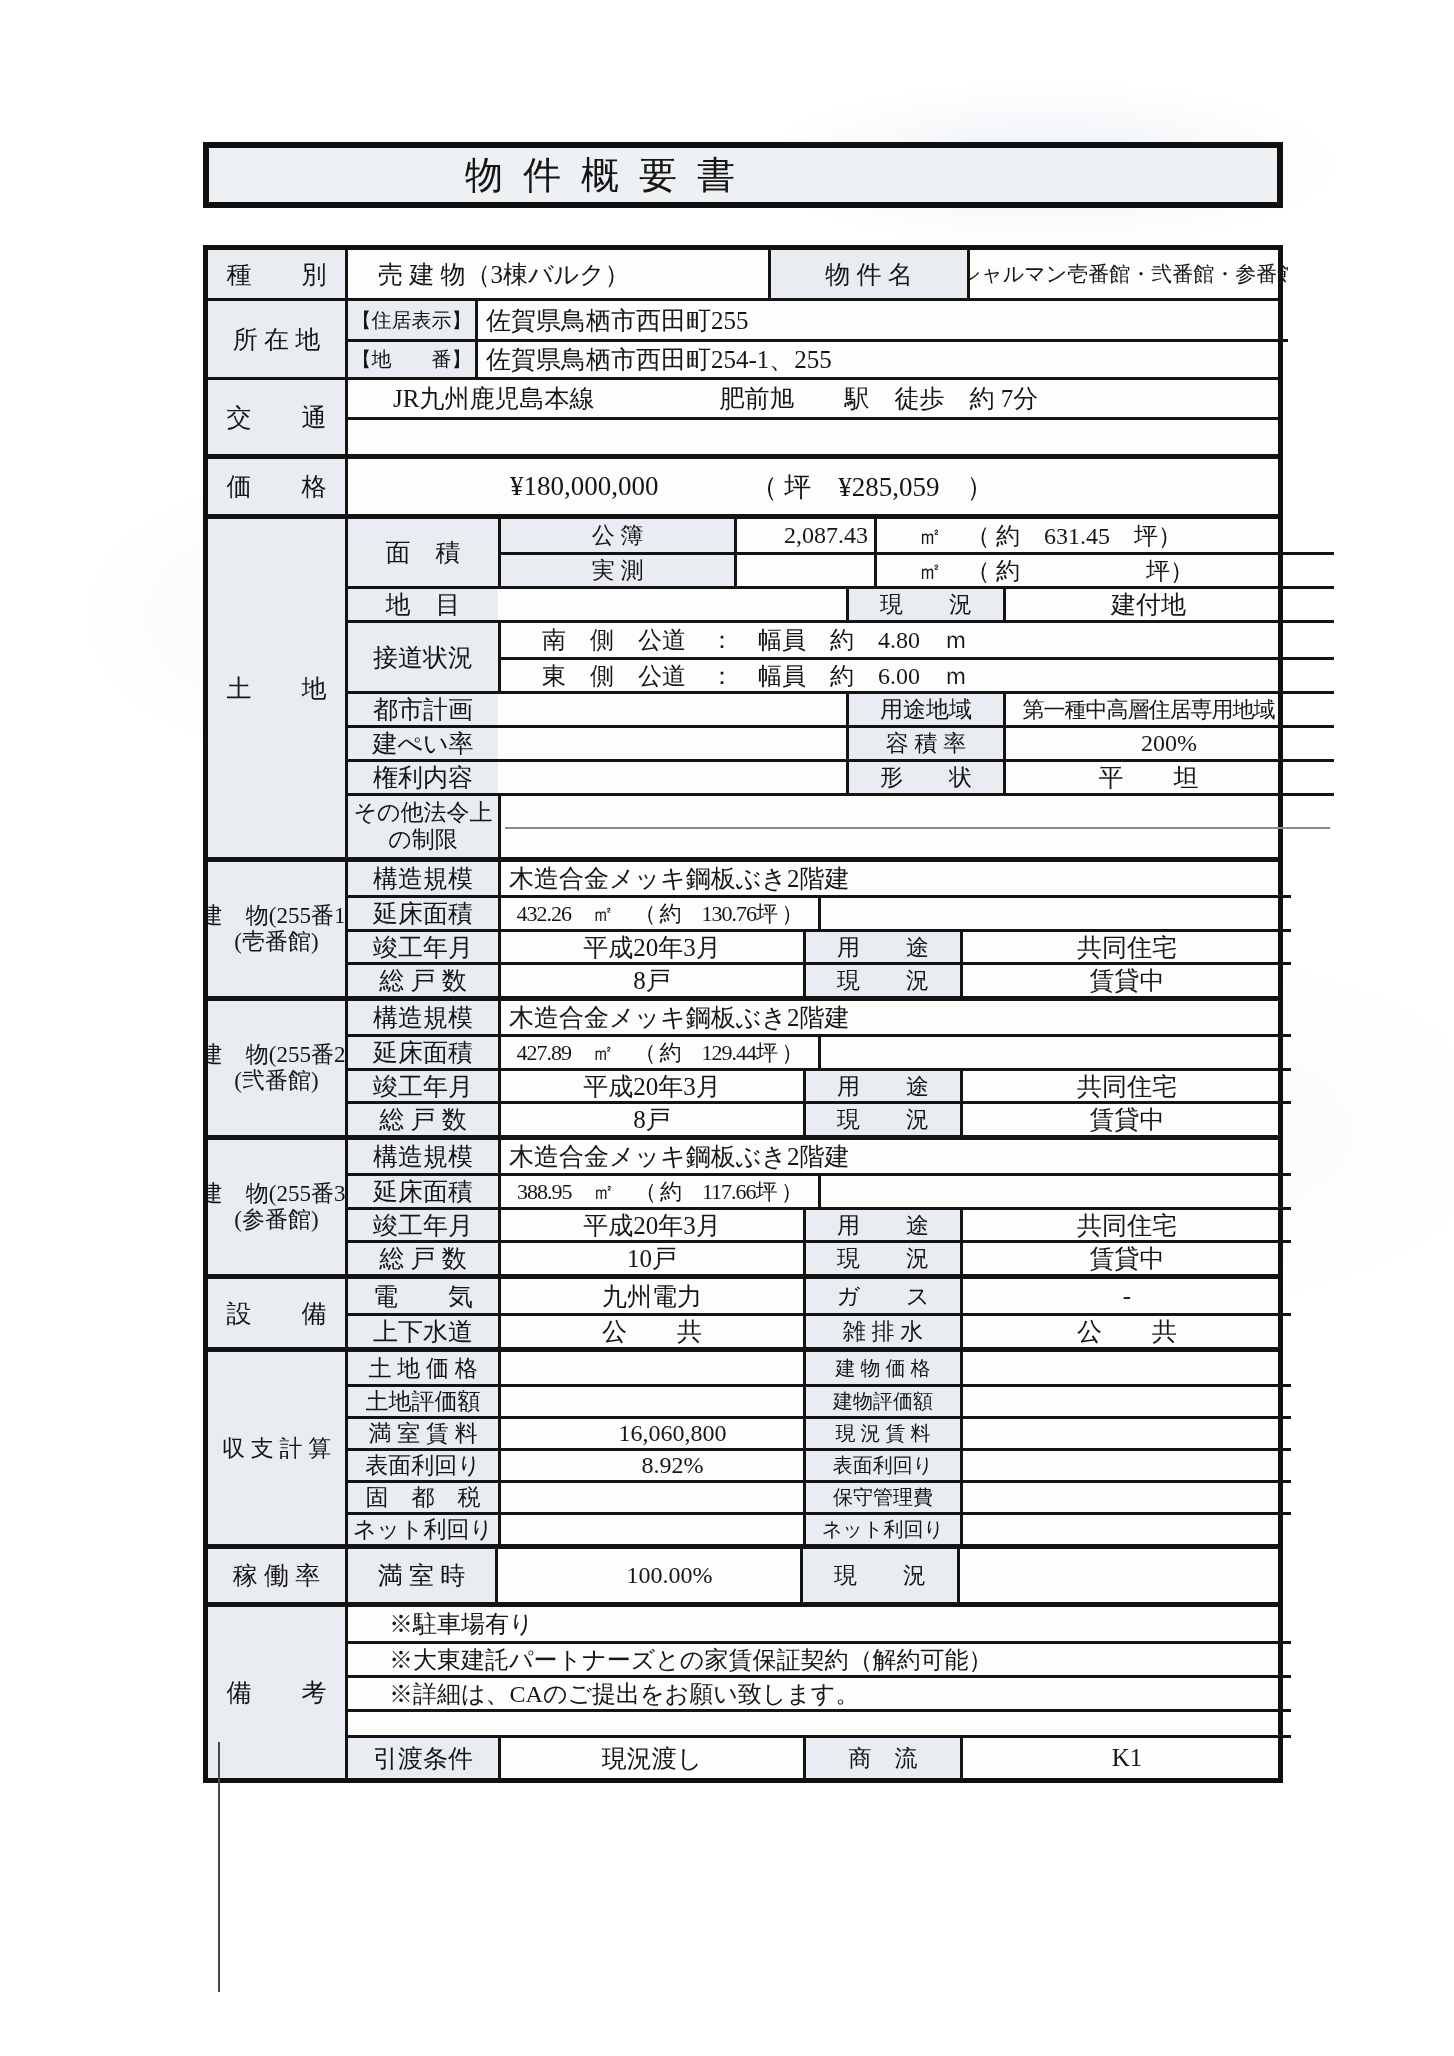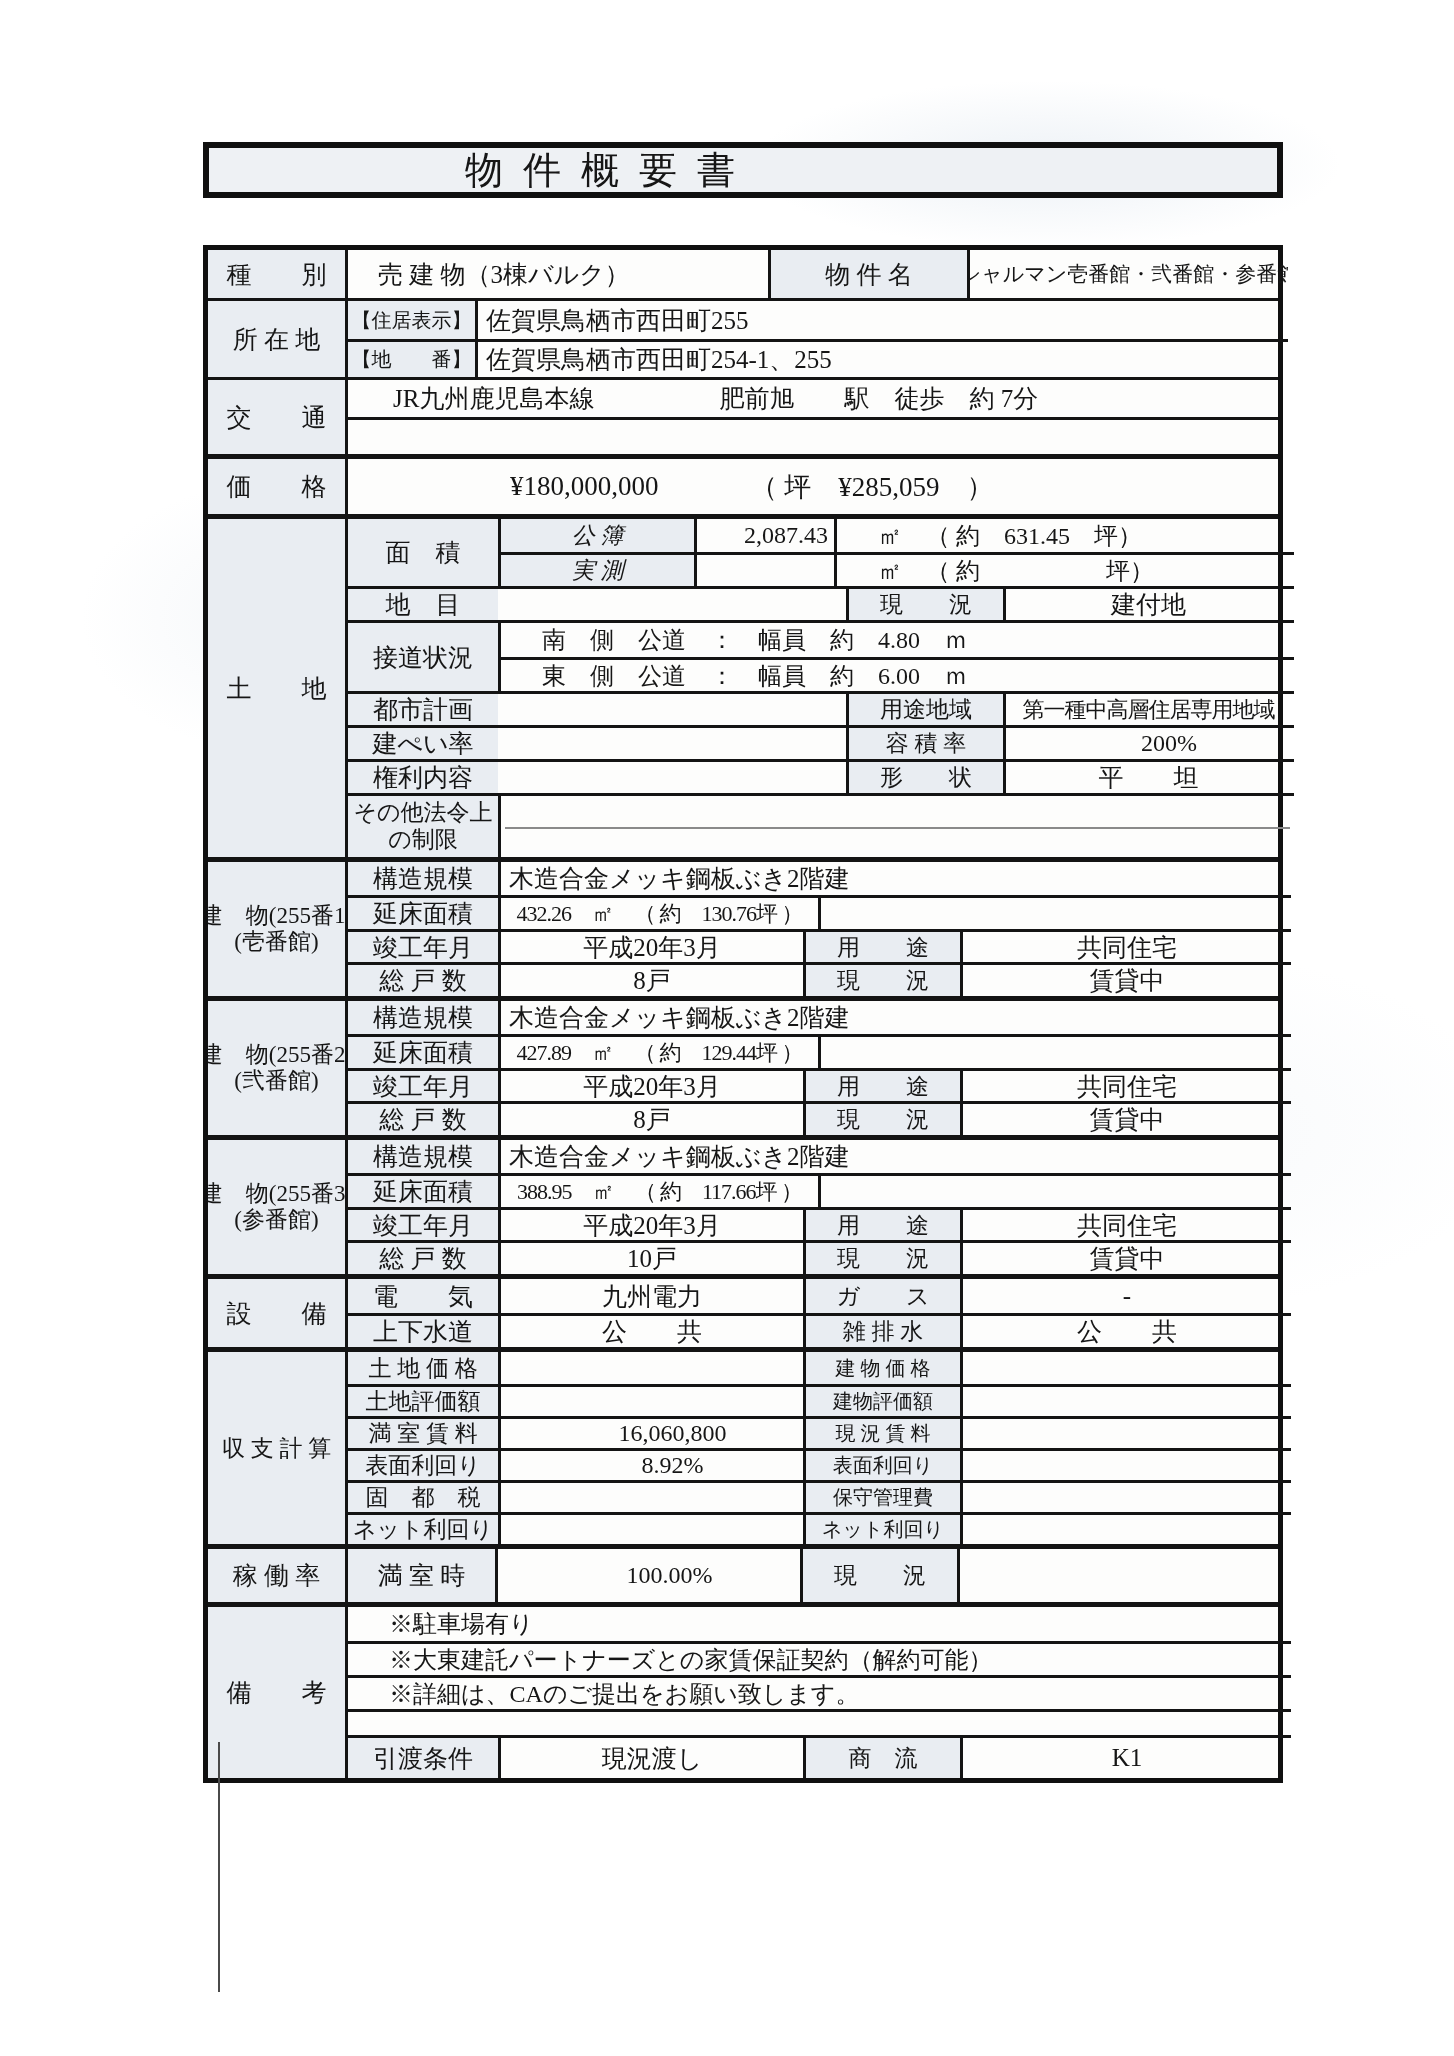--- a/index.html
+++ b/index.html
@@ -10,21 +10,21 @@
     font-family:"Liberation Serif","DejaVu Serif",serif;
     color:#161616;
   }
   .tint{position:absolute;pointer-events:none;
     background:
       radial-gradient(ellipse 420px 120px at 72% 8%, rgba(188,205,222,.28), rgba(188,205,222,0) 70%),
       radial-gradient(ellipse 300px 200px at 20% 30%, rgba(196,210,224,.18), rgba(196,210,224,0) 70%),
       radial-gradient(ellipse 500px 260px at 80% 55%, rgba(196,210,224,.12), rgba(196,210,224,0) 70%);
     left:0;top:0;width:1454px;height:2056px;}
   .titlebox{
-    position:absolute;left:203px;top:142px;width:1080px;height:56px;
+    position:absolute;left:203px;top:142px;width:1080px;height:66px;
     border:6px solid #101010;background:#eef1f4;
     display:flex;align-items:center;
   }
   .titlebox span{font-size:38px;letter-spacing:20px;padding-left:256px;white-space:nowrap;}
   .tbl{
     position:absolute;left:203px;top:245px;width:1080px;
     border:5px solid #101010;background:#fdfdfc;
     font-size:25px;
   }
   .r{display:flex;border-top:3px solid #141414;text-align:right;}
@@ -35,21 +35,21 @@
      overflow:hidden;white-space:nowrap;}
   .r > .c:first-child, .sec > .c:first-child{border-left:none;}
   .stack{display:flex;flex-direction:column;flex:1;border-left:3px solid #141414;}
   .stack > .r:first-child{border-top:none;}
   .stack .r > .c:first-child{border-left:none;}
   .lb{background:#e9edf2;}
   
   .wa{width:137px;flex:none;} .ws{width:150px;flex:none;}
   .w127{width:127px;flex:none;} .w423{width:423px;flex:none;} .w199{width:199px;flex:none;}
   .w321{width:321px;flex:none;} .w943{width:943px;flex:none;} .w813{width:813px;flex:none;} .w348{width:348px;flex:none;margin-top:48px;} .w157{width:157px;flex:none;}
-  .w288{width:288px;flex:none;} .w193{width:193px;flex:none;font-style:italic;} .w140{width:140px;flex:none;}
+  .w288{width:288px;flex:none;} .w193{width:233px;flex:none;} .w140{width:140px;flex:none;}
   .w460{width:460px;flex:none;font-family:Liberation Serif, serif;} .w320{width:320px;flex:none;} .w473{width:473px;flex:none;}
   .w305{width:305px;flex:none;} .w331{width:331px;flex:none;} .grow{flex:1;}
   
   .h48{height:48px;} .h38{height:38px;} .h37{height:37px;} .h60{height:60px;}
   .h33{height:33px;} .h34{height:34px;} .h64{height:64px;} .h32{height:32px;}
   .h40{height:58px;} .h43{height:43px;}
   
   .left{justify-content:flex-start;}
   .pl8{padding-left:8px;} .pl20{padding-left:20px;} .pl30{padding-left:30px;} .pl45{padding-left:45px;}
   .f20{font-size:20px;} .f21{font-size:21px;} .f22{font-size:22px;letter-spacing:-1px;}

